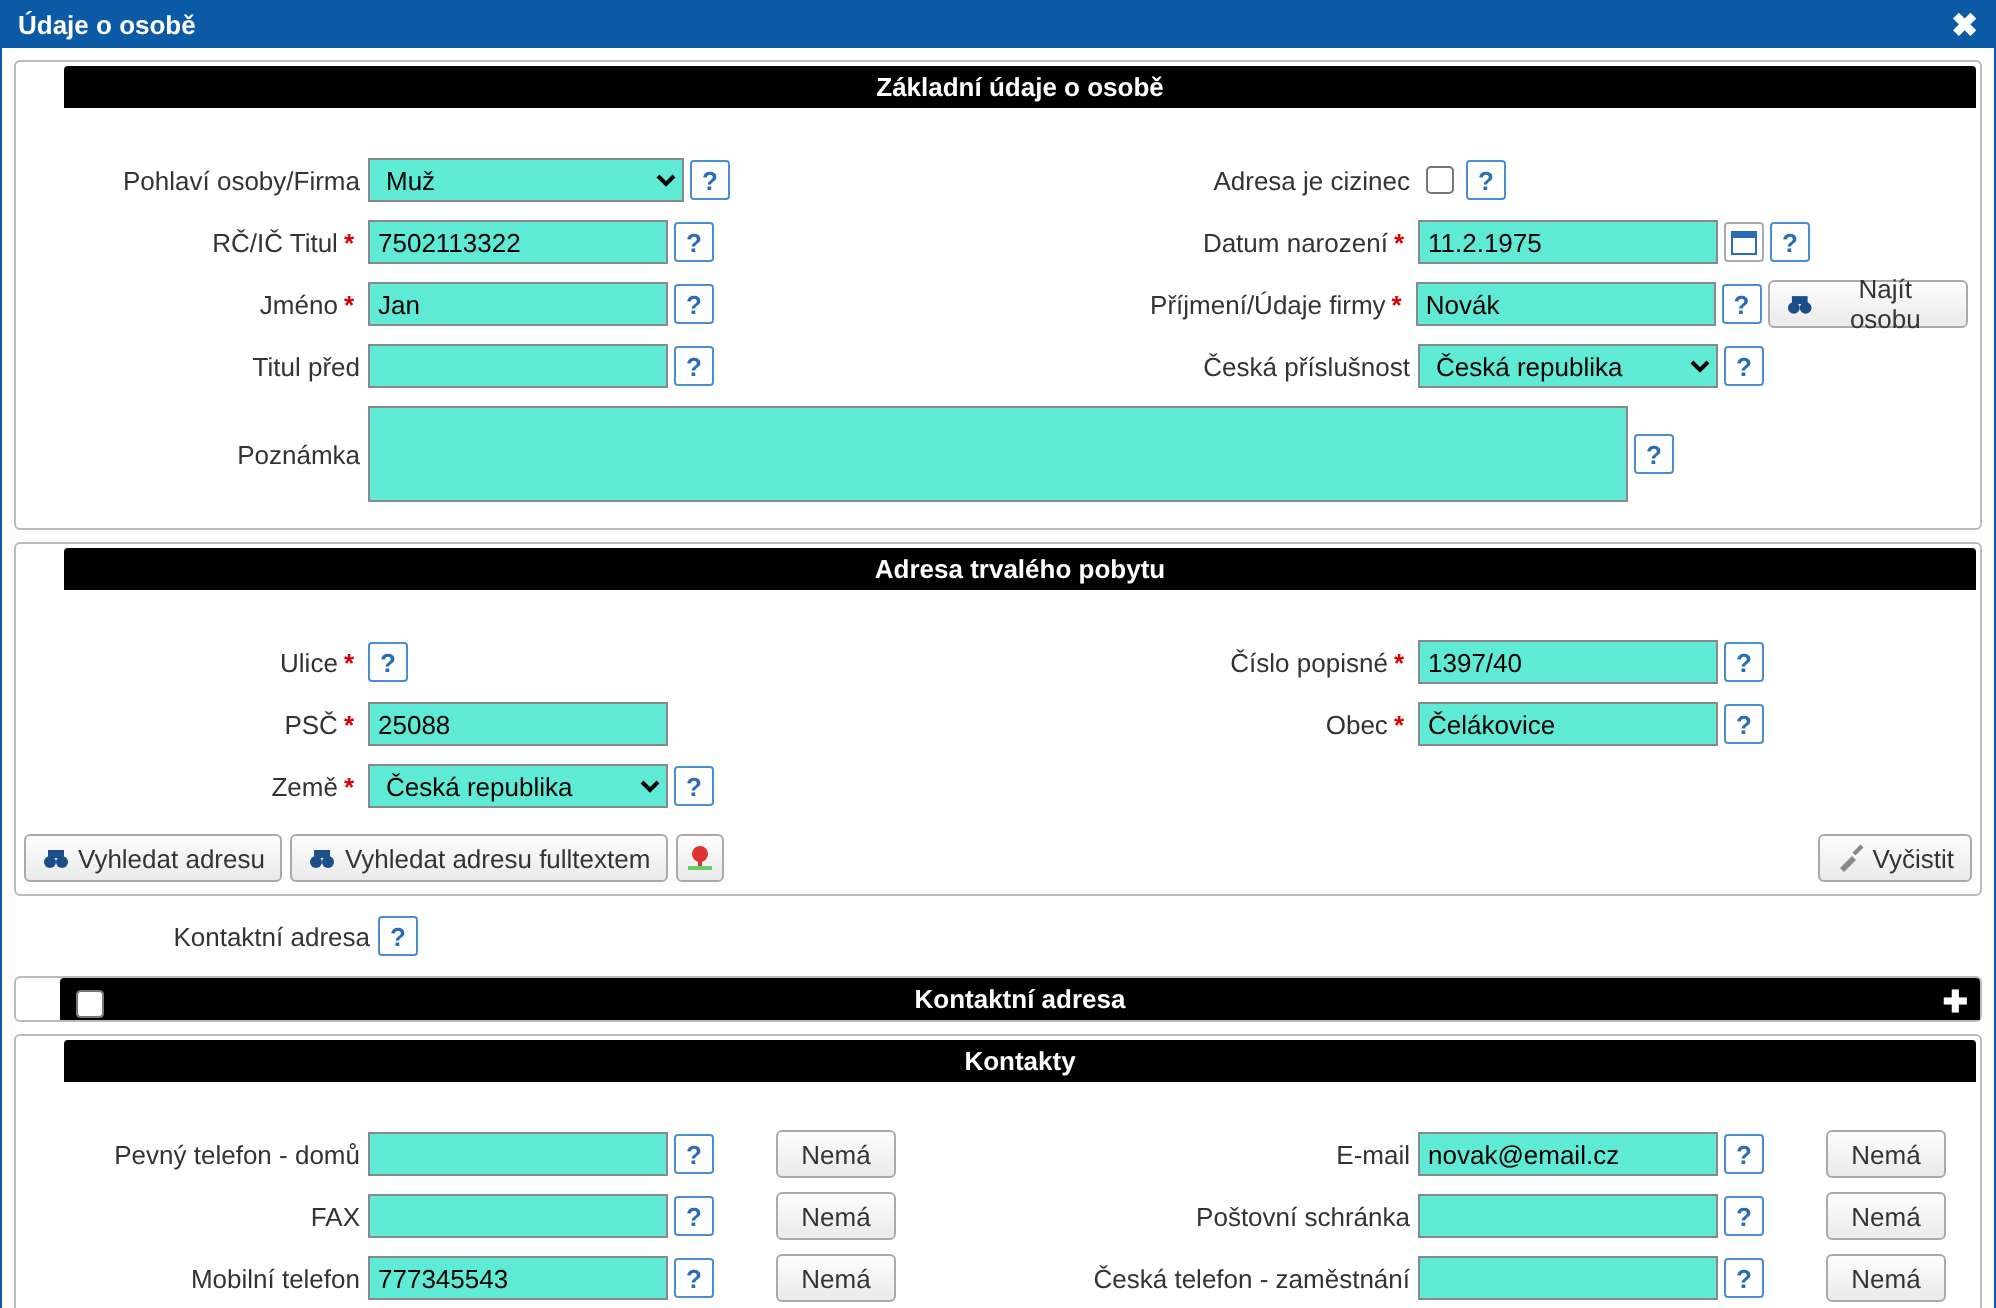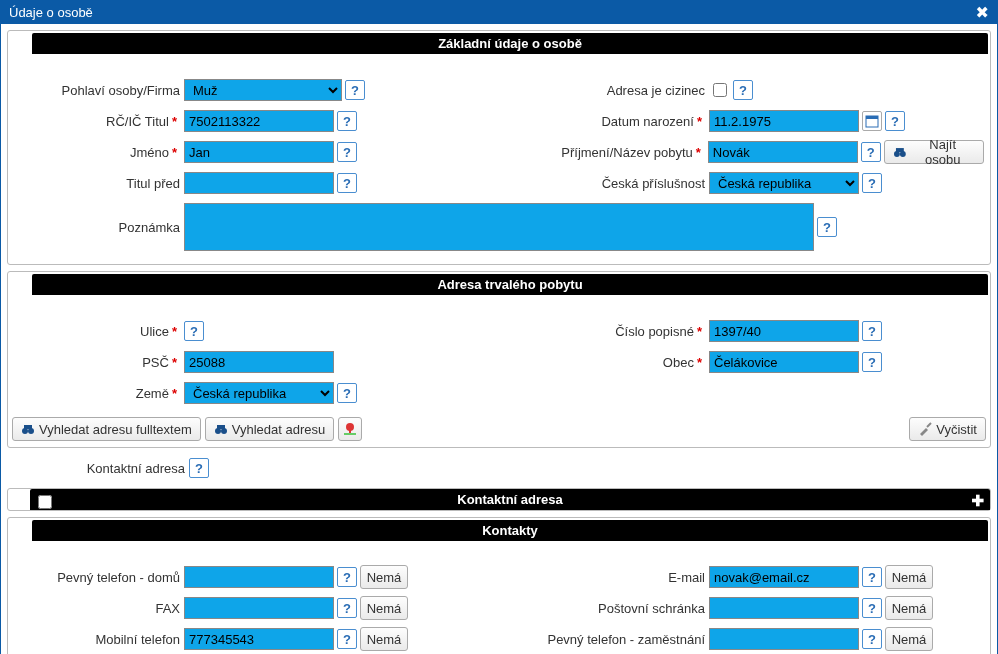--- a/index.html
+++ b/index.html
@@ -1,45 +1,45 @@
 <!DOCTYPE html>
 <html><head>
 <meta charset="utf-8">
 <style>
   * { box-sizing: border-box; }
   html,body { margin:0; padding:0; font-family: Arial, sans-serif; font-size:13px; color:#333; background:#fff; }
   .dialog { width:998px; border:1px solid #0b5aa6; }
-  .dialog-title { background:#0b5aa6; color:#fff; font-weight:normal; padding:4px 8px; position:relative; }
+  .dialog-title { background:#0b5aa6; color:#fff; font-weight:bold; padding:4px 8px; position:relative; }
   .dialog-title .close { position:absolute; right:8px; top:2px; font-size:16px; cursor:pointer; color:#fff; }
   .dialog-body { padding:6px; }
   .section { border:1px solid #bbb; border-radius:3px; margin-bottom:6px; padding:2px; background:#fff; }
   .section-head { background:#000000; color:#fff; font-weight:bold; text-align:center; padding:3px 12px; border-radius:2px 2px 0 0; position:relative;margin-left:22px; }
   .section-head .chk { position:absolute; left:4px; top:3px; }
   .section-head .exp { position:absolute; right:6px; top:3px; font-size:15px; cursor:pointer; color:#fff; }
   .columns { display:flex; padding:23px 4px 2px 4px; gap:20px; }
   .col { flex:1; }
   .row { display:flex; align-items:center; margin-bottom:5px; min-height:26px; }
   .lbl { width:170px; text-align:right; padding-right:4px; color:#333; }
   .req { color:#d00; font-weight:bold; padding:0 3px; }
   .ctrl { display:flex; align-items:center; gap:3px; }
-  input.text, select, textarea { font-family:inherit; font-size:13px; border:1px solid #888; background:#0ea5e9; padding:2px 4px; height:22px; }
+  input.text, select, textarea { font-family:inherit; font-size:13px; border:1px solid #888; background:#5eead4; padding:2px 4px; height:22px; }
   input.text { width:150px; }
   select { width:158px; height:22px; }
   textarea { width:630px; height:48px; resize:none; }
   .help { width:20px; height:20px; border:1px solid #4a8ed0; color:#2a6db5; display:inline-flex; align-items:center; justify-content:center; font-weight:bold; border-radius:2px; background:#fff; cursor:pointer; font-size:13px; }
   .btn { display:inline-flex; align-items:center; gap:4px; background:linear-gradient(#fdfdfd,#eaeaea); border:1px solid #aaa; border-radius:3px; padding:3px 8px; cursor:pointer; font-size:13px; color:#333; height:24px; }
   .icon-bino { width:14px; height:14px; display:inline-block; }
   .icon-cal { width:20px; height:20px; display:inline-flex; align-items:center; justify-content:center; border:1px solid #aaa; border-radius:2px; background:#fff; cursor:pointer; }
   .action-bar { display:flex; justify-content:space-between; padding:4px 2px; }
   .action-bar .left, .action-bar .right { display:flex; gap:4px; align-items:center; }
   .lone-row { display:flex; align-items:center; padding:4px 2px 10px 2px; }
   .footer { display:flex; justify-content:flex-end; gap:6px; padding:8px 6px 10px 6px; }
   .email-hl { background:#d6eaff; }
   .checkbox { width:14px; height:14px; }
-  .nema { width:48px; justify-content:center; }
+  .nema { width:60px; justify-content:center;margin-left:28px; }
   .broom { width:14px; height:14px; display:inline-block; }
 </style>
 </head>
 <body>
 
 <div class="dialog">
   <div class="dialog-title">
     <span>Údaje o osobě</span>
     <span class="close">✖</span>
   </div>
@@ -93,21 +93,21 @@
               <span class="icon-cal">
                   <svg width="14" height="14" viewBox="0 0 14 14">
                     <rect x="1" y="2" width="12" height="11" fill="#fff" stroke="#2a6db5"></rect>
                     <rect x="1" y="2" width="12" height="3" fill="#2a6db5"></rect>
                   </svg>
                 </span>
               <span class="help">?</span>
             </div>
           </div>
           <div class="row">
-            <div class="lbl" style="width:200px"><span>Příjmení/Název pobytu</span><span class="req">*</span></div>
+            <div class="lbl" style="width:200px"><span>Příjmení/Údaje firmy</span><span class="req">*</span></div>
             <div class="ctrl">
               <input class="text" value="Novák" style="">
               <span class="help">?</span>
               <button class="btn">
                 <svg class="icon-bino" viewBox="0 0 14 14">
                     <circle cx="4" cy="9" r="3" fill="#1a4f8a"></circle>
                     <circle cx="10" cy="9" r="3" fill="#1a4f8a"></circle>
                     <rect x="3" y="3" width="8" height="4" fill="#1a4f8a"></rect>
                   </svg>
                 <span>Najít osobu</span>
@@ -174,29 +174,29 @@
         </div>
       </div>
       <div class="action-bar">
         <div class="left">
           <button class="btn">
             <svg class="icon-bino" viewBox="0 0 14 14">
                 <circle cx="4" cy="9" r="3" fill="#1a4f8a"></circle>
                 <circle cx="10" cy="9" r="3" fill="#1a4f8a"></circle>
                 <rect x="3" y="3" width="8" height="4" fill="#1a4f8a"></rect>
               </svg>
-            <span>Vyhledat adresu fulltextem</span>
+            <span>Vyhledat adresu</span>
           </button>
           <button class="btn">
             <svg class="icon-bino" viewBox="0 0 14 14">
                 <circle cx="4" cy="9" r="3" fill="#1a4f8a"></circle>
                 <circle cx="10" cy="9" r="3" fill="#1a4f8a"></circle>
                 <rect x="3" y="3" width="8" height="4" fill="#1a4f8a"></rect>
               </svg>
-            <span>Vyhledat adresu</span>
+            <span>Vyhledat adresu fulltextem</span>
           </button>
           <button class="btn" style="padding:3px 4px">
             <svg width="14" height="14" viewBox="0 0 14 14">
                 <circle cx="7" cy="5" r="4" fill="#d33"></circle>
                 <path d="M7 8 L7 13" stroke="#d33" stroke-width="2"></path>
                 <rect x="1" y="11" width="12" height="2" fill="#6c6"></rect>
               </svg>
           </button>
         </div>
         <div class="right">
@@ -264,21 +264,21 @@
           </div>
           <div class="row">
             <div class="lbl" style="width:200px">Poštovní schránka</div>
             <div class="ctrl">
               <input class="text" value="" style="">
               <span class="help">?</span>
               <button class="btn nema">Nemá</button>
             </div>
           </div>
           <div class="row">
-            <div class="lbl" style="width:200px">Pevný telefon - zaměstnání</div>
+            <div class="lbl" style="width:200px">Česká telefon - zaměstnání</div>
             <div class="ctrl">
               <input class="text" value="" style="">
               <span class="help">?</span>
               <button class="btn nema">Nemá</button>
             </div>
           </div>
         </div>
       </div>
     </div>
 

